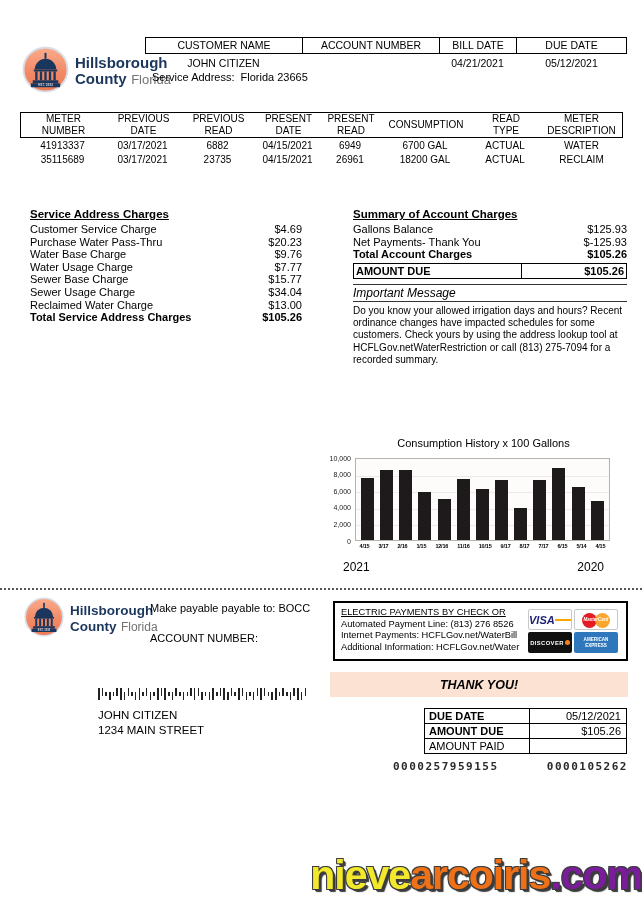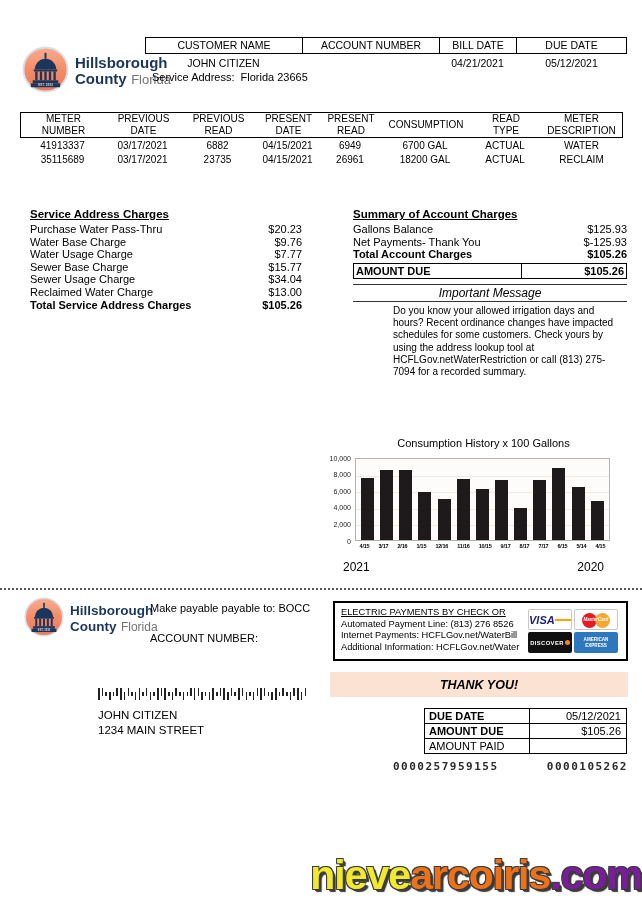--- a/index.html
+++ b/index.html
@@ -39,23 +39,23 @@
   .sec-title { font-weight:bold; text-decoration:underline; font-size:11.5px; margin-bottom:3px; }
   #svc-charges { position:absolute; left:30px; top:208px; width:272px; font-size:11px; }
   #acct-summary { position:absolute; left:353px; top:208px; width:274px; font-size:11px; }
   .chg-row { display:flex; justify-content:space-between; line-height:12.6px; }
   .chg-row.total, .chg-row.bold { font-weight:bold; }
   .amount-due-box { border:1.5px solid #000; display:flex; margin-top:2px; font-weight:bold; }
   .ad-label { flex:1; padding:1px 2px; }
   .ad-value { width:100px; border-left:1.2px solid #000; text-align:right; padding:1px 2px; }
 
   #imp-msg { position:absolute; left:353px; top:284px; width:274px; }
-  .imp-title { border-top:1.5px solid #333; border-bottom:1.5px solid #333; text-align:center;
+  .imp-title { border-top:1.5px solid #333; border-bottom:1.5px solid #333; text-align:left;
                font-style:italic; font-size:12px; padding:1px 0; }
-  .imp-body { font-size:10px; line-height:12.2px; margin-top:3px;margin-left:40px; }
+  .imp-body { font-size:10px; line-height:12.2px; margin-top:3px; }
 
   
   #chart { position:absolute; left:317px; top:437px; width:295px; }
   .chart-title { text-align:center; font-size:11px; padding-left:38px; }
   .plot-outer { position:relative; margin-top:9px; height:83px; }
   .yticks { position:absolute; left:0; top:0; width:34px; height:83px; }
   .ytick { position:absolute; right:0; font-size:7px; color:#222; }
   .plot-wrap { position:absolute; left:38px; top:0; width:255px; height:83px;
                border:1px solid #b9b2ac; background:#fdfcfb; box-sizing:border-box; }
   .gridline { position:absolute; left:0; right:0; height:1px; background:#eeeae6; }
@@ -221,20 +221,24 @@
           <div class="cell">ACTUAL</div>
           <div class="cell">RECLAIM</div>
         </div>
       </div>
   </div>
 
   <div id="svc-charges">
     <div class="sec-title">Service Address Charges</div>
     <div id="svc-list">
         <div class="chg-row">
+          <span>Customer Service Charge</span>
+          <span>$4.69</span>
+        </div>
+        <div class="chg-row">
           <span>Purchase Water Pass-Thru</span>
           <span>$20.23</span>
         </div>
         <div class="chg-row">
           <span>Water Base Charge</span>
           <span>$9.76</span>
         </div>
         <div class="chg-row">
           <span>Water Usage Charge</span>
           <span>$7.77</span>

